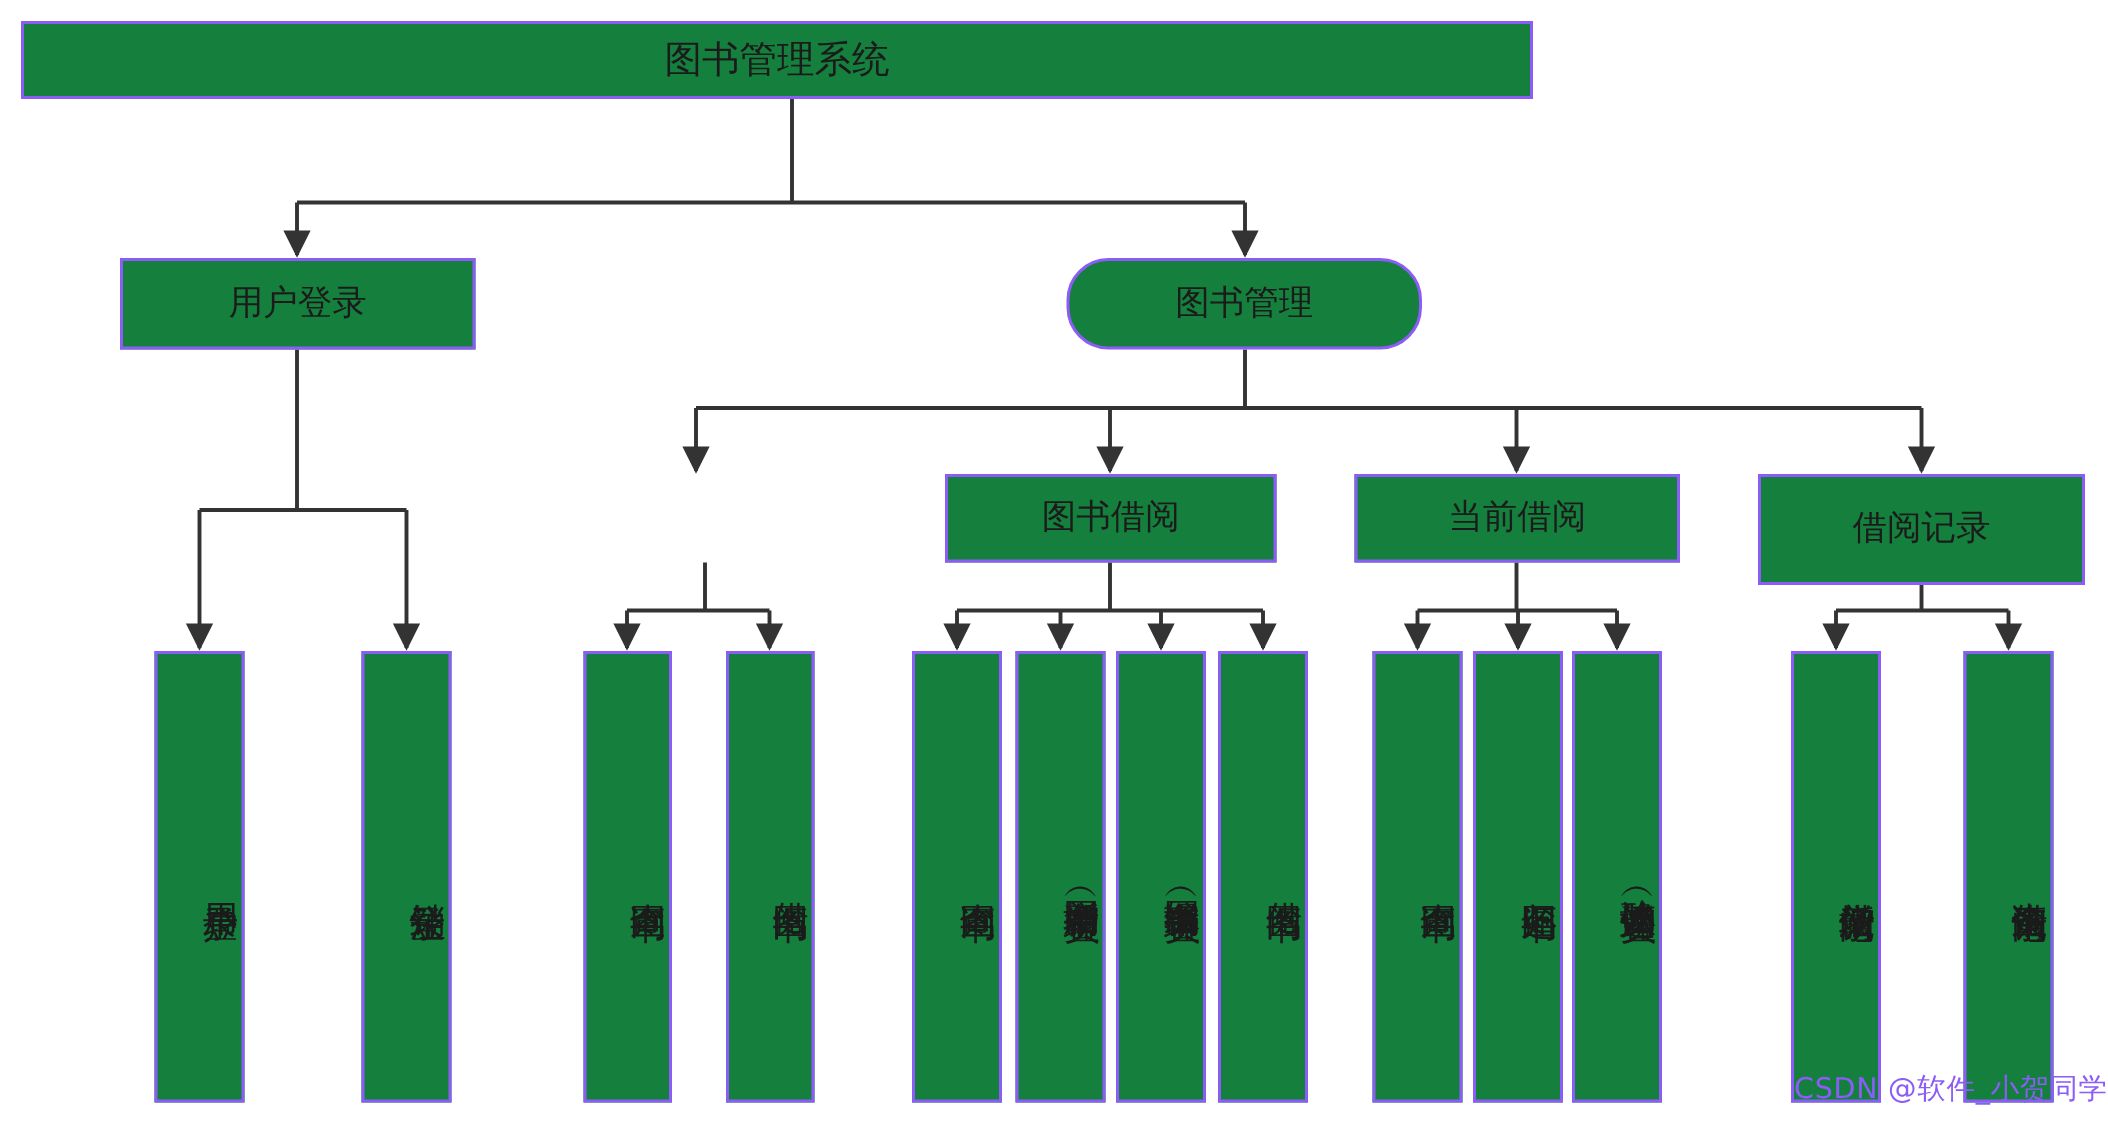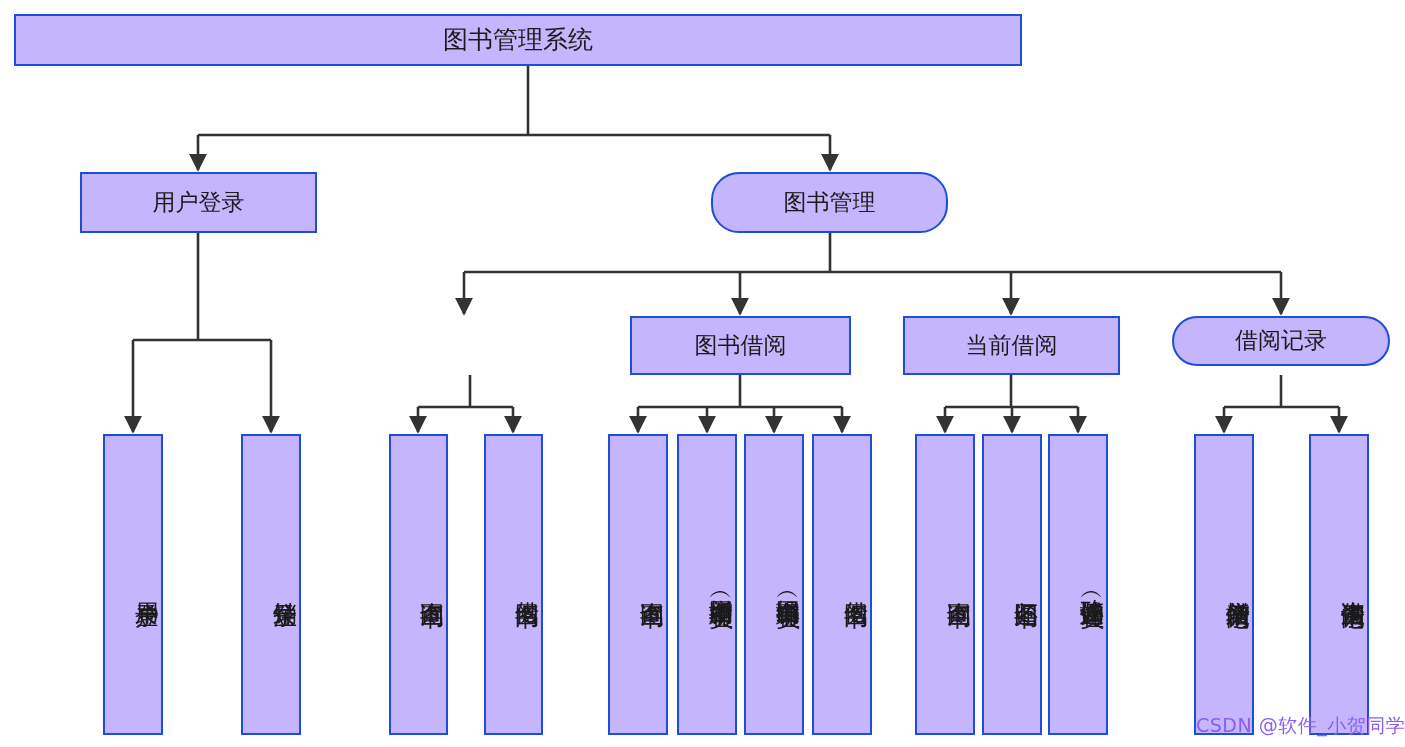--- a/index.html
+++ b/index.html
@@ -24,22 +24,22 @@
     position: absolute;
     left: 0;
     top: 0;
     width: 1405px;
     height: 747px;
     pointer-events: none;
   }
   .node {
     position: absolute;
     box-sizing: border-box;
-    background: #c4b5fd;
-    border: 2px solid #1d4ed8;
+    background: #15803d;
+    border: 2px solid #8b5cf6;
     display: flex;
     align-items: center;
     justify-content: center;
     color: #1b1b1b;
     line-height: 1.18;
     text-align: right;
   }
   .node.root {
     font-size: 25px;
   }
@@ -143,21 +143,21 @@
 
 
   <div class="node level3" style="left:903px; top:316px; width:217px; height:59px;">
     <span>当前借阅</span>
   </div>
 
   <div class="node level3" style="left:630px; top:316px; width:221px; height:59px;">
     <span>图书借阅</span>
   </div>
 
-  <div class="node level3" style="left:1172px; top:316px; width:218px; height:50px;border-radius:25px;">
+  <div class="node level3" style="left:1172px; top:316px; width:218px; height:74px;">
     <span>借阅记录</span>
   </div>
 
   <div class="node leaf" style="left:103px; top:434px; width:60px; height:301px;">
     <span class="leaf-text">用户登录</span>
   </div>
 
   <div class="node leaf" style="left:241px; top:434px; width:60px; height:301px;">
     <span class="leaf-text">注销登录</span>
   </div>

